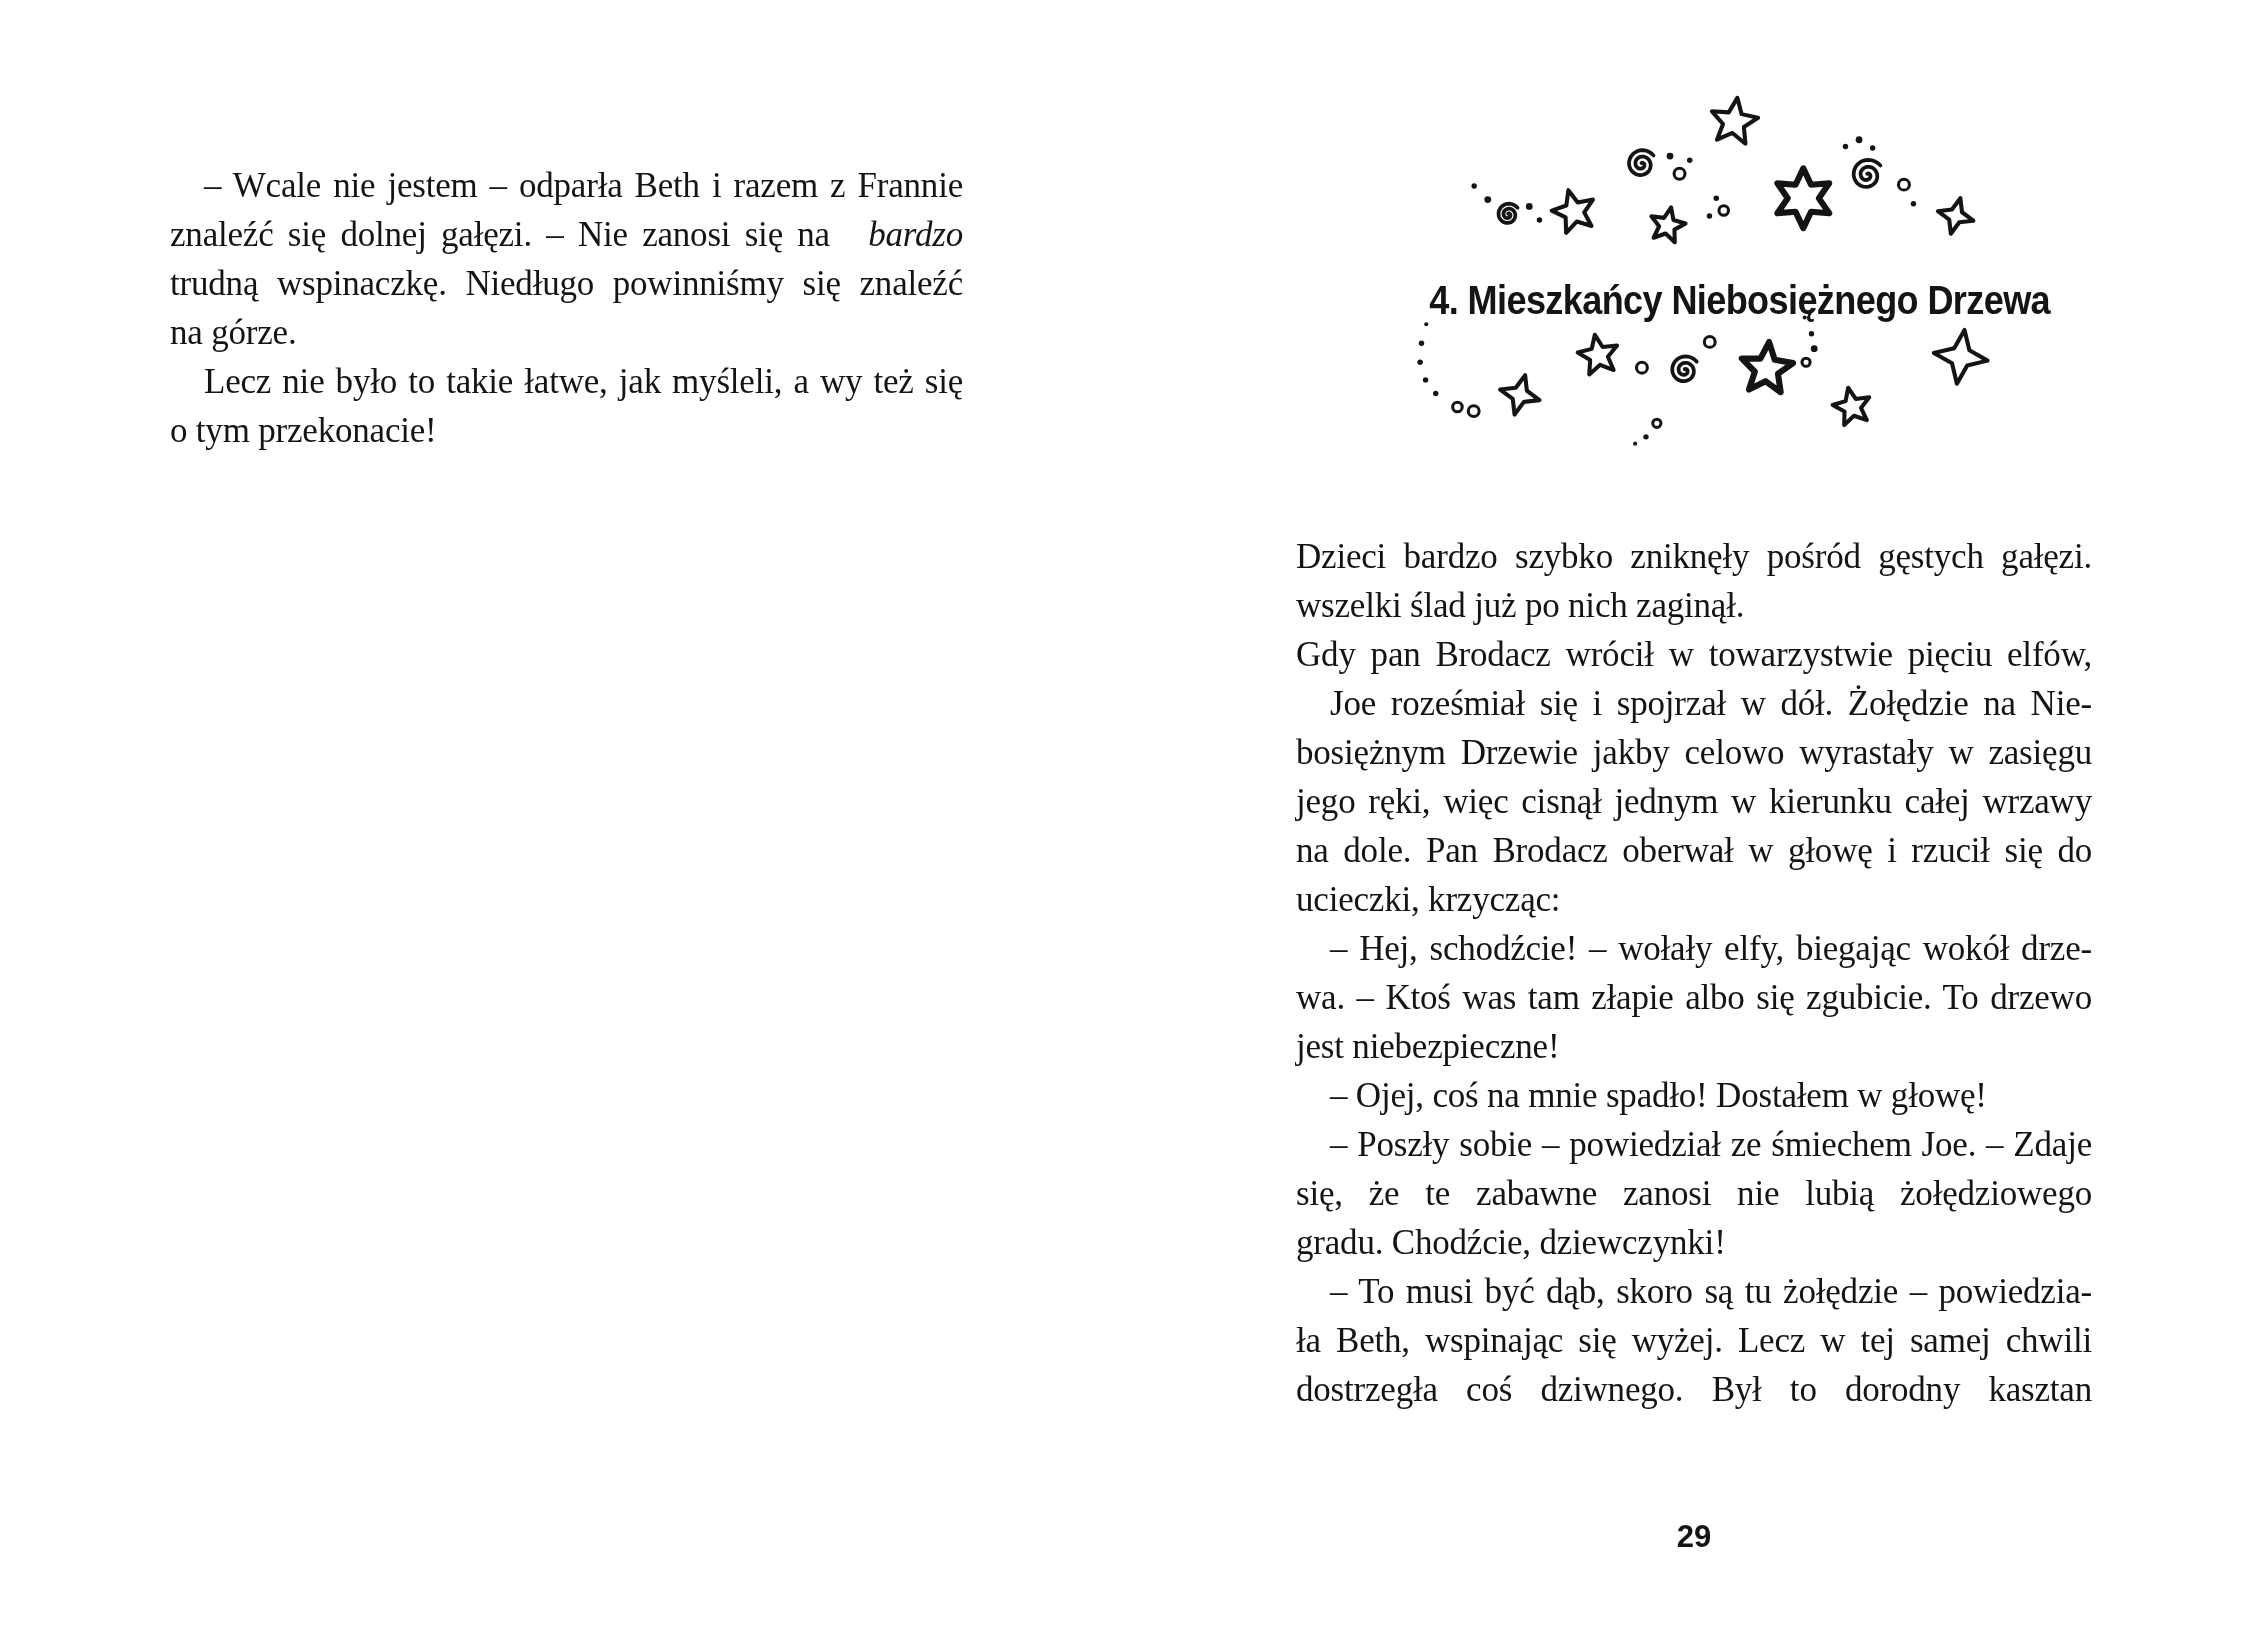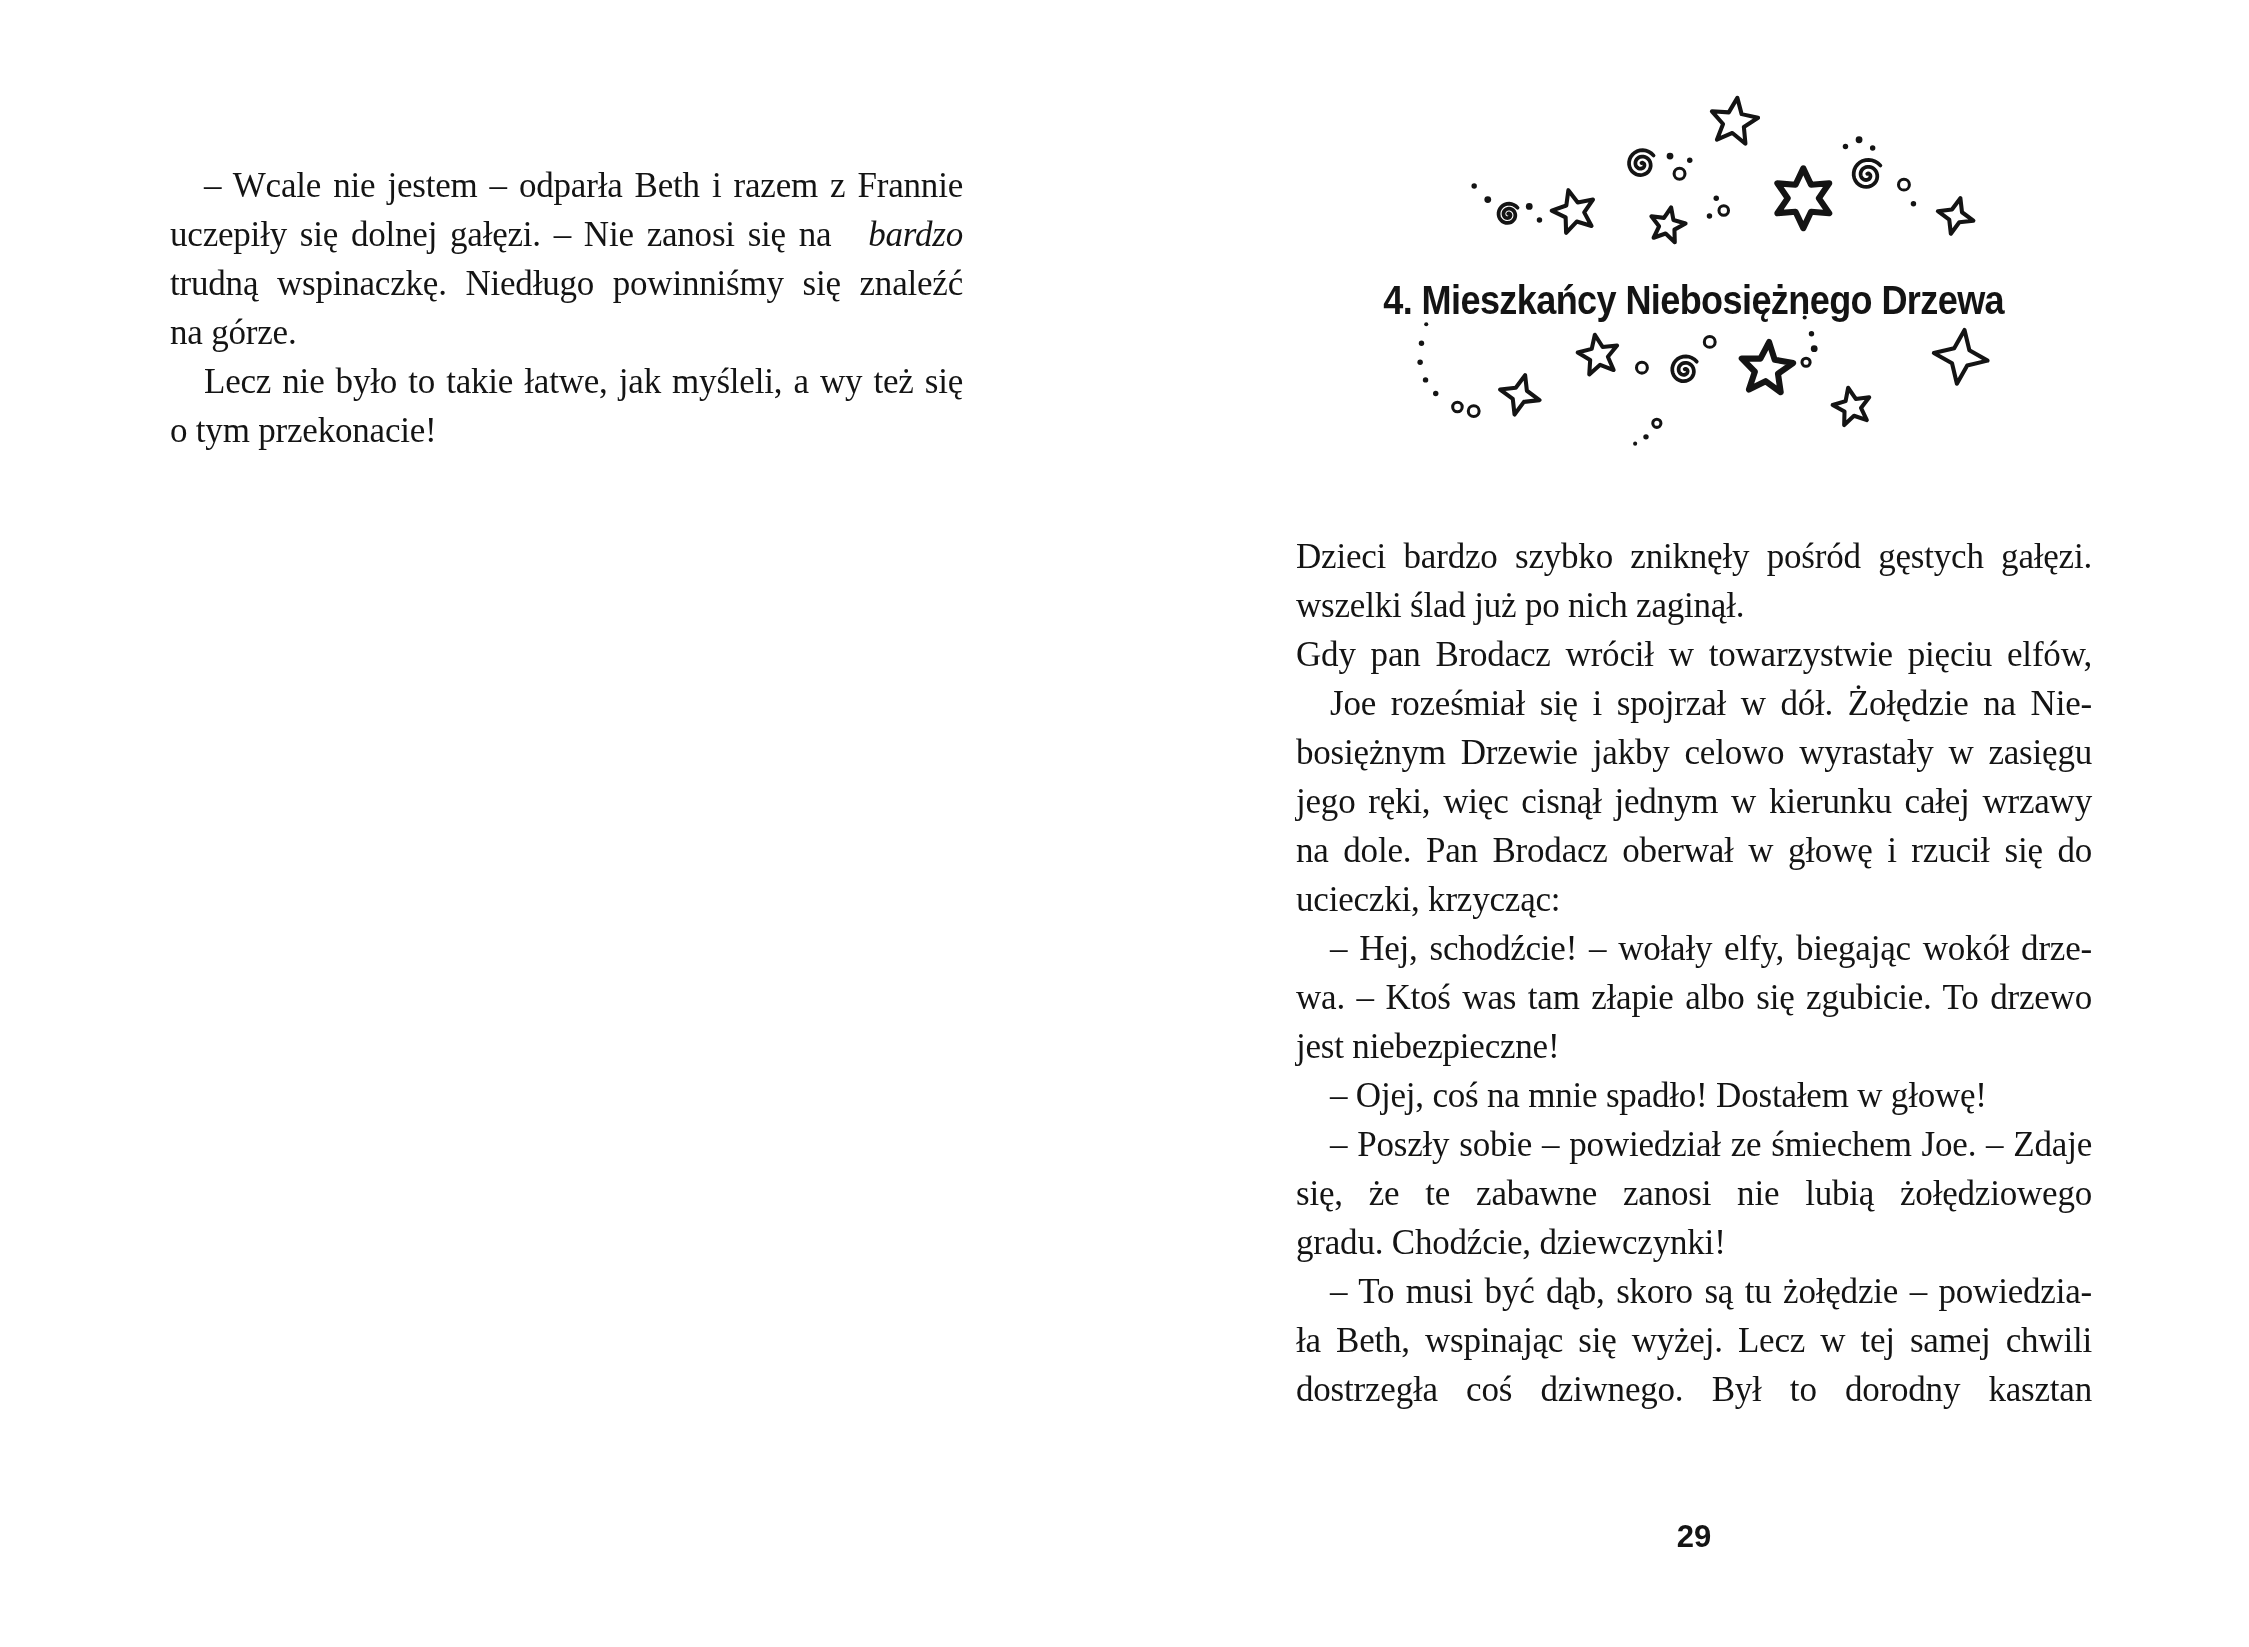--- a/index.html
+++ b/index.html
@@ -22,21 +22,21 @@
   }
   #left-text{left:170px;top:161px;width:793px;}
   #right-text{left:171px;top:532px;width:796px;}
   .para{margin:0;}
   .line{text-align:justify;text-align-last:justify;}
   .line.lastline{text-align-last:left;}
   .line.indent{text-indent:34px;}
   .it{font-style:italic;margin-left:24px;}
   .heading{
     position:absolute;left:171px;top:245px;width:796px;
-    text-align:center;
+    text-align:right;
     font-family:"Liberation Sans",sans-serif;
     font-weight:700;font-size:41px;line-height:57px;
     white-space:nowrap;
   }
   .heading .inner{display:inline-block;transform:scaleX(0.88);transform-origin:center;letter-spacing:-0.7px;}
   .pagenum{
     position:absolute;left:171px;top:1519px;width:796px;
     text-align:center;
     font-family:"Liberation Sans",sans-serif;
     font-weight:700;font-size:31px;
@@ -45,21 +45,21 @@
   #deco-top{left:338px;top:84px;}
   #deco-bottom{left:277px;top:308px;}
 </style>
 </head>
 <body>
 
 <div id="page-left" class="page">
   <div id="left-text" class="textblock">
       <div class="para">
         <div class="line indent"><span>– Wcale nie jestem – odparła Beth i razem z Frannie</span></div>
-        <div class="line"><span>uczepiły się dolnej gałęzi. – Nie zanosi się na </span><span class="it">bardzo</span></div>
+        <div class="line"><span>znaleźć się dolnej gałęzi. – Nie zanosi się na </span><span class="it">bardzo</span></div>
         <div class="line"><span>trudną wspinaczkę. Niedługo powinniśmy się znaleźć</span></div>
         <div class="line lastline"><span>na górze.</span></div>
       </div>
       <div class="para">
         <div class="line indent"><span>Lecz nie było to takie łatwe, jak myśleli, a wy też się</span></div>
         <div class="line lastline"><span>o tym przekonacie!</span></div>
       </div>
     </div>
 </div>
 

